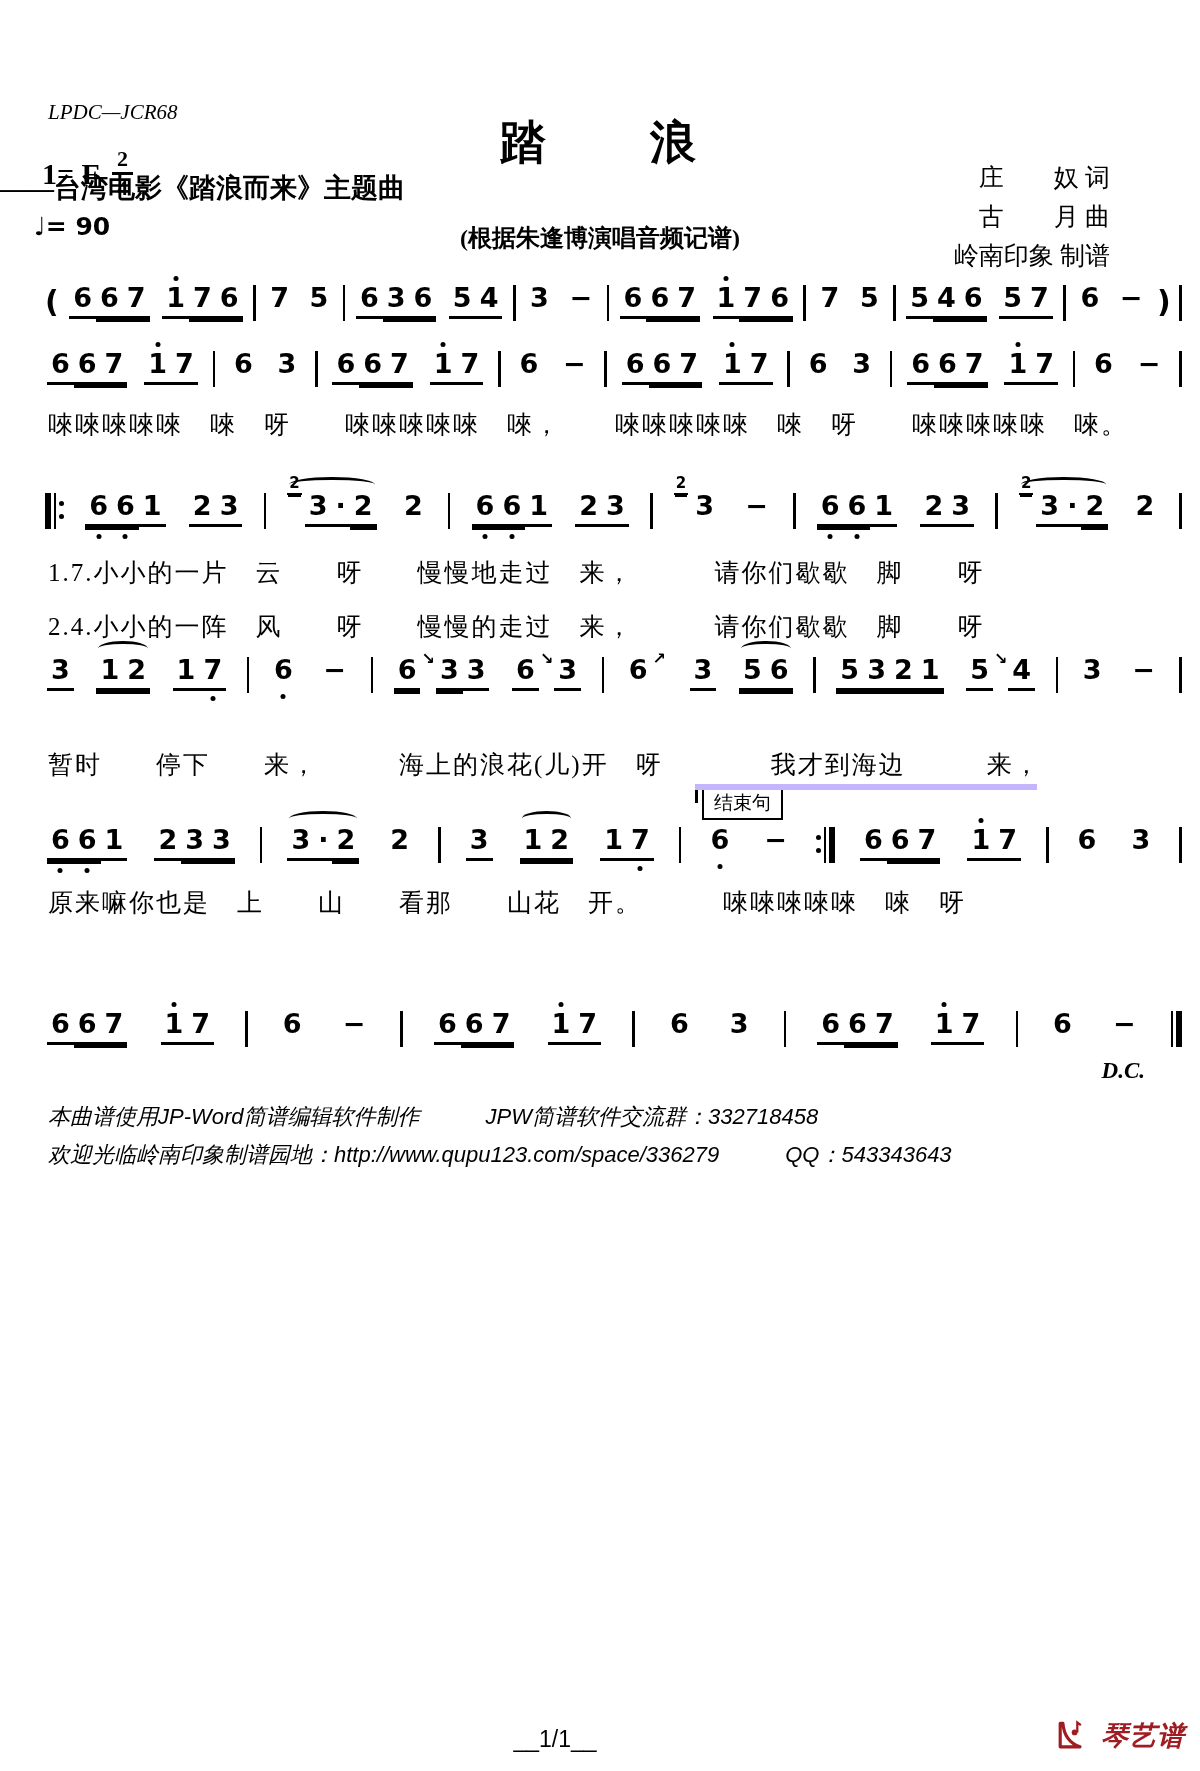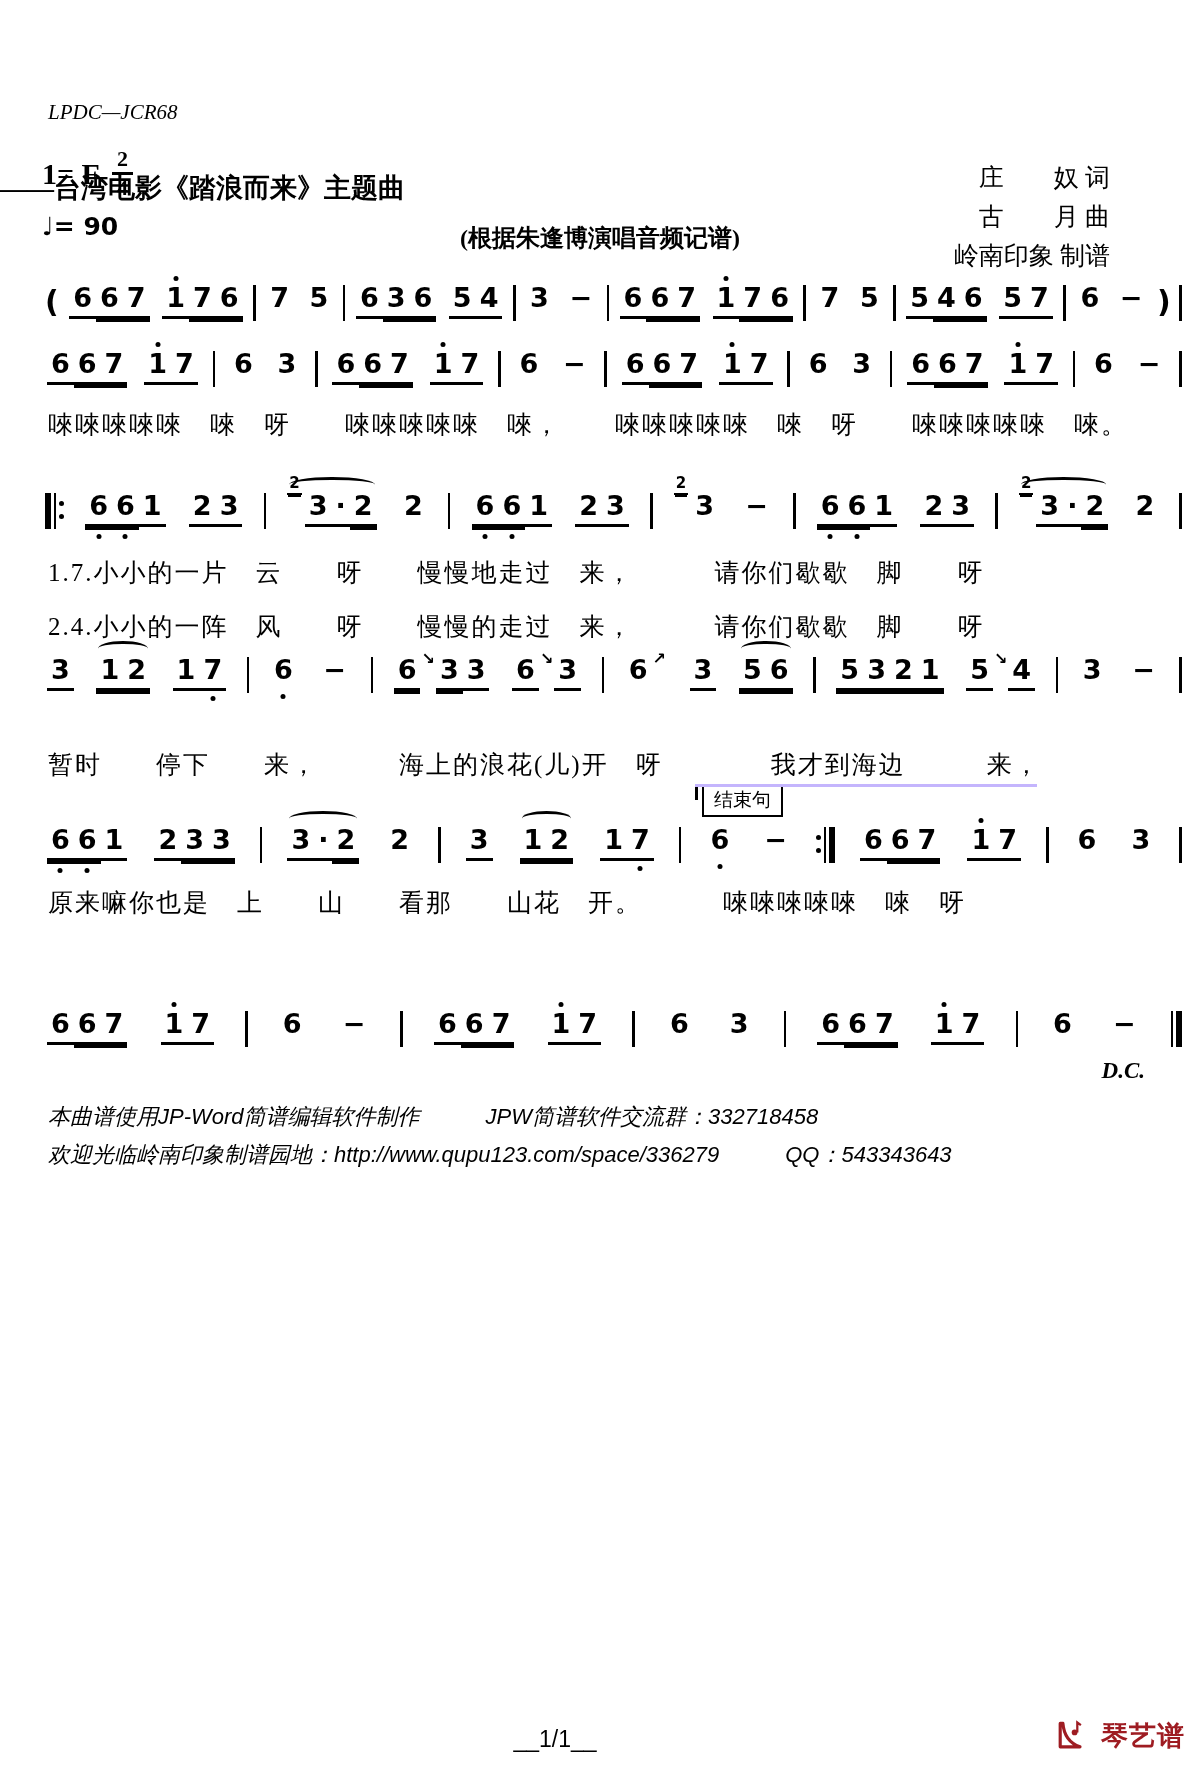--- a/index.html
+++ b/index.html
@@ -9,21 +9,21 @@
 
   
   .catalog{left:48px;top:100px;font-family:Liberation Serif, serif;font-style:italic;font-size:21px;}
   .titleline{left:0;right:0;top:112px;text-align:center;font-size:46px;font-weight:bold;letter-spacing:4px;}
   .subtitle{left:0;right:0;top:170px;font-size:27px;font-weight:bold;}
   .srcnote{left:0;width:1120px;top:222px;text-align:center;font-size:24px;font-weight:bold;padding-left:40px;}
   .keysig{left:42px;top:148px;font-size:30px;font-weight:bold;display:flex;align-items:center;}
   .frac{display:inline-block;text-align:center;font-size:22px;line-height:1;margin-left:12px;}
   .frac .ftop{display:block;border-bottom:3px solid #000;padding:0 5px 2px;}
   .frac .fbot{display:block;padding-top:2px;}
-  .tempo{left:42px;top:212px;font-size:25px;font-weight:bold;font-family:"DejaVu Sans",sans-serif;}
+  .tempo{left:34px;top:212px;font-size:25px;font-weight:bold;font-family:"DejaVu Sans",sans-serif;}
   .credits{right:90px;top:158px;text-align:right;font-size:25px;line-height:39px;}
 
   
   .music-line{position:absolute;left:45px;right:18px;height:44px;display:flex;
       justify-content:space-between;align-items:flex-start;
       font-family:"DejaVu Sans",sans-serif;font-weight:bold;font-size:27px;}
   .ng{display:inline-flex;position:relative;padding:0 2px;align-items:flex-start;}
   .note{display:inline-block;position:relative;padding:0 4px 4px;line-height:1.05;
         border-bottom:3px solid transparent;}
   .note.u1,.note.u2{border-bottom-color:#000;}
@@ -43,41 +43,42 @@
   .barwrap{display:inline-flex;gap:3px;align-items:flex-start;margin-top:1px;}
   .bl{display:inline-block;width:2.5px;height:36px;background:#000;}
   .bl.th{width:5.5px;}
   .rdots{display:inline-flex;flex-direction:column;gap:8px;margin-top:8px;}
   .rd{width:5px;height:5px;border-radius:50%;background:#000;}
 
   
   .lyr{position:absolute;left:48px;right:18px;font-size:25px;letter-spacing:2px;white-space:nowrap;}
 
   
-  .endbracket{position:absolute;left:695px;top:784px;width:342px;height:32px;border-top:3px solid #c4b5fd;}
+  .endbracket{position:absolute;left:695px;top:784px;width:342px;height:32px;border-top:6px solid #c4b5fd;}
   .endbracket::before{content:'';position:absolute;left:0;top:0;width:3px;height:13px;background:#000;}
   .endlabel{display:inline-block;margin-left:7px;border:2px solid #000;border-top:none;
         padding:0 10px 2px;font-size:19px;background:#fff;}
 
   .dcmark{position:absolute;right:55px;top:1058px;font-size:23px;font-weight:bold;font-style:italic;}
 
   
   .foot1{left:48px;top:1102px;font-family:"Liberation Sans",sans-serif;font-style:italic;font-size:22px;}
   .foot2{left:48px;top:1140px;font-family:"Liberation Sans",sans-serif;font-style:italic;font-size:22px;}
   .pageind{left:0;width:1110px;top:1726px;text-align:center;font-size:23px;font-family:"Liberation Sans",sans-serif;}
-  .sitelogo{right:15px;top:1718px;display:flex;align-items:flex-start;gap:12px;}
+  .sitelogo{right:15px;top:1718px;display:flex;align-items:flex-start;gap:12px;font-style:italic;}
   .logotext{font-size:27px;font-weight:bold;letter-spacing:1px;}
 </style>
 </head>
 <body>
 
 <div class="page">
 
   <div class="abs catalog">LPDC—JCR68</div>
 
+  <div class="abs titleline">踏　　浪</div>
   <div class="abs subtitle">——台湾电影《踏浪而来》主题曲</div>
   <div class="abs srcnote">(根据朱逢博演唱音频记谱)</div>
 
   <div class="abs keysig">
     <span>1= F</span>
     <span class="frac">
       <span class="ftop">2</span>
       <span class="fbot">4</span>
     </span>
   </div>

